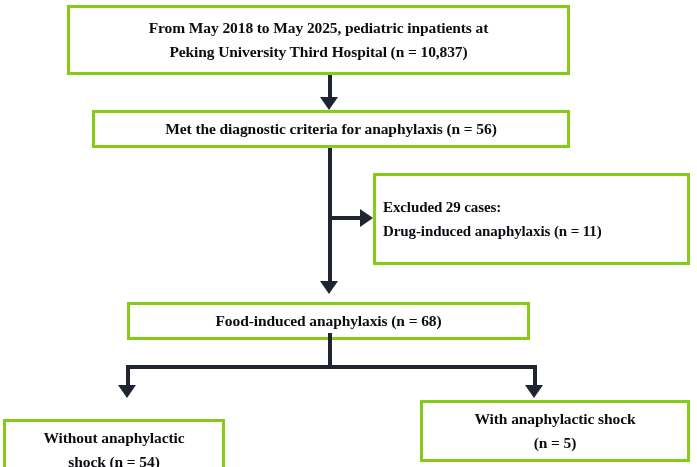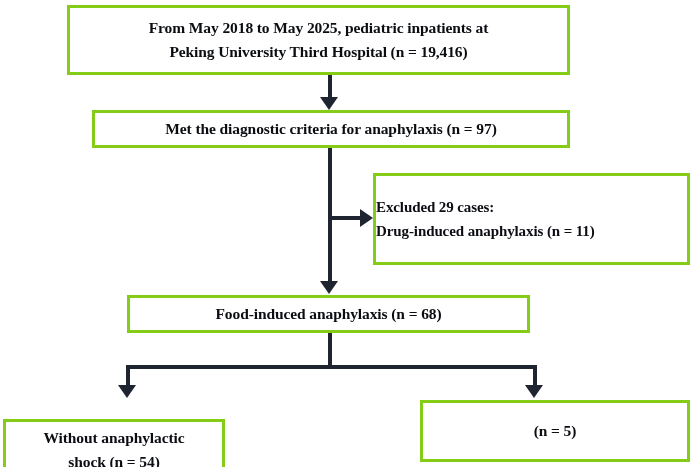--- a/index.html
+++ b/index.html
@@ -27,30 +27,30 @@
     color: #0b0d12;
     font-weight: bold;
     font-size: 15.5px;
     line-height: 1.55;
     letter-spacing: -0.1px;
     text-align: center;
   }
   .node.left-align {
     align-items: flex-start;
     text-align: left;
-    padding-left: 0;
+    padding-left: 7px;
   }
   .node .ln { display: block; white-space: pre; }
 
   
   #node-enrolled   { left: 67px;  top: 5px;   width: 503px; height: 70px; }
   #node-criteria   { left: 92px;  top: 110px; width: 478px; height: 38px; }
   #node-excluded   { left: 373px; top: 173px; width: 317px; height: 92px;
                      font-size: 15px; line-height: 1.62; }
-  #node-food       { left: 127px; top: 295px; width: 403px; height: 38px; align-items: center; }
+  #node-food       { left: 127px; top: 302px; width: 403px; height: 38px; align-items: center; }
   #node-noshock    { left: 3px;   top: 419px; width: 222px; height: 62px; }
   #node-shock      { left: 420px; top: 400px; width: 270px; height: 62px; }
 
   
   .vline {
     position: absolute;
     width: 4px;
     background: #1e2430;
   }
   .hline {
@@ -93,28 +93,28 @@
   #arrow-split-left            { left: 118px; top: 385px; }
   #arrow-split-right           { left: 525px; top: 385px; }
 </style>
 </head>
 <body>
 
 <div id="canvas">
 
   <div class="node" id="node-enrolled">
     <span class="ln">From May 2018 to May 2025, pediatric inpatients at</span>
-    <span class="ln">Peking University Third Hospital (n = 19,416)</span>
+    <span class="ln">Peking University Third Hospital (n = 10,837)</span>
   </div>
 
   <div class="vline" id="conn-enrolled-criteria"></div>
   <div class="arrow-down" id="arrow-enrolled-criteria"></div>
 
   <div class="node" id="node-criteria">
-    <span class="ln">Met the diagnostic criteria for anaphylaxis (n = 97)</span>
+    <span class="ln">Met the diagnostic criteria for anaphylaxis (n = 56)</span>
   </div>
 
   <div class="vline" id="conn-criteria-food"></div>
   <div class="arrow-down" id="arrow-criteria-food"></div>
 
   <div class="hline" id="conn-branch-excluded"></div>
   <div class="arrow-right" id="arrow-branch-excluded"></div>
 
   <div class="node left-align" id="node-excluded">
     <span class="ln">Excluded 29 cases:</span>
@@ -131,16 +131,17 @@
   <div class="vline" id="conn-split-right"></div>
   <div class="arrow-down" id="arrow-split-left"></div>
   <div class="arrow-down" id="arrow-split-right"></div>
 
   <div class="node" id="node-noshock">
     <span class="ln">Without anaphylactic</span>
     <span class="ln">shock (n = 54)</span>
   </div>
 
   <div class="node" id="node-shock">
+    <span class="ln">With anaphylactic shock</span>
     <span class="ln">(n = 5)</span>
   </div>
 
 </div>
 
 </body></html>

